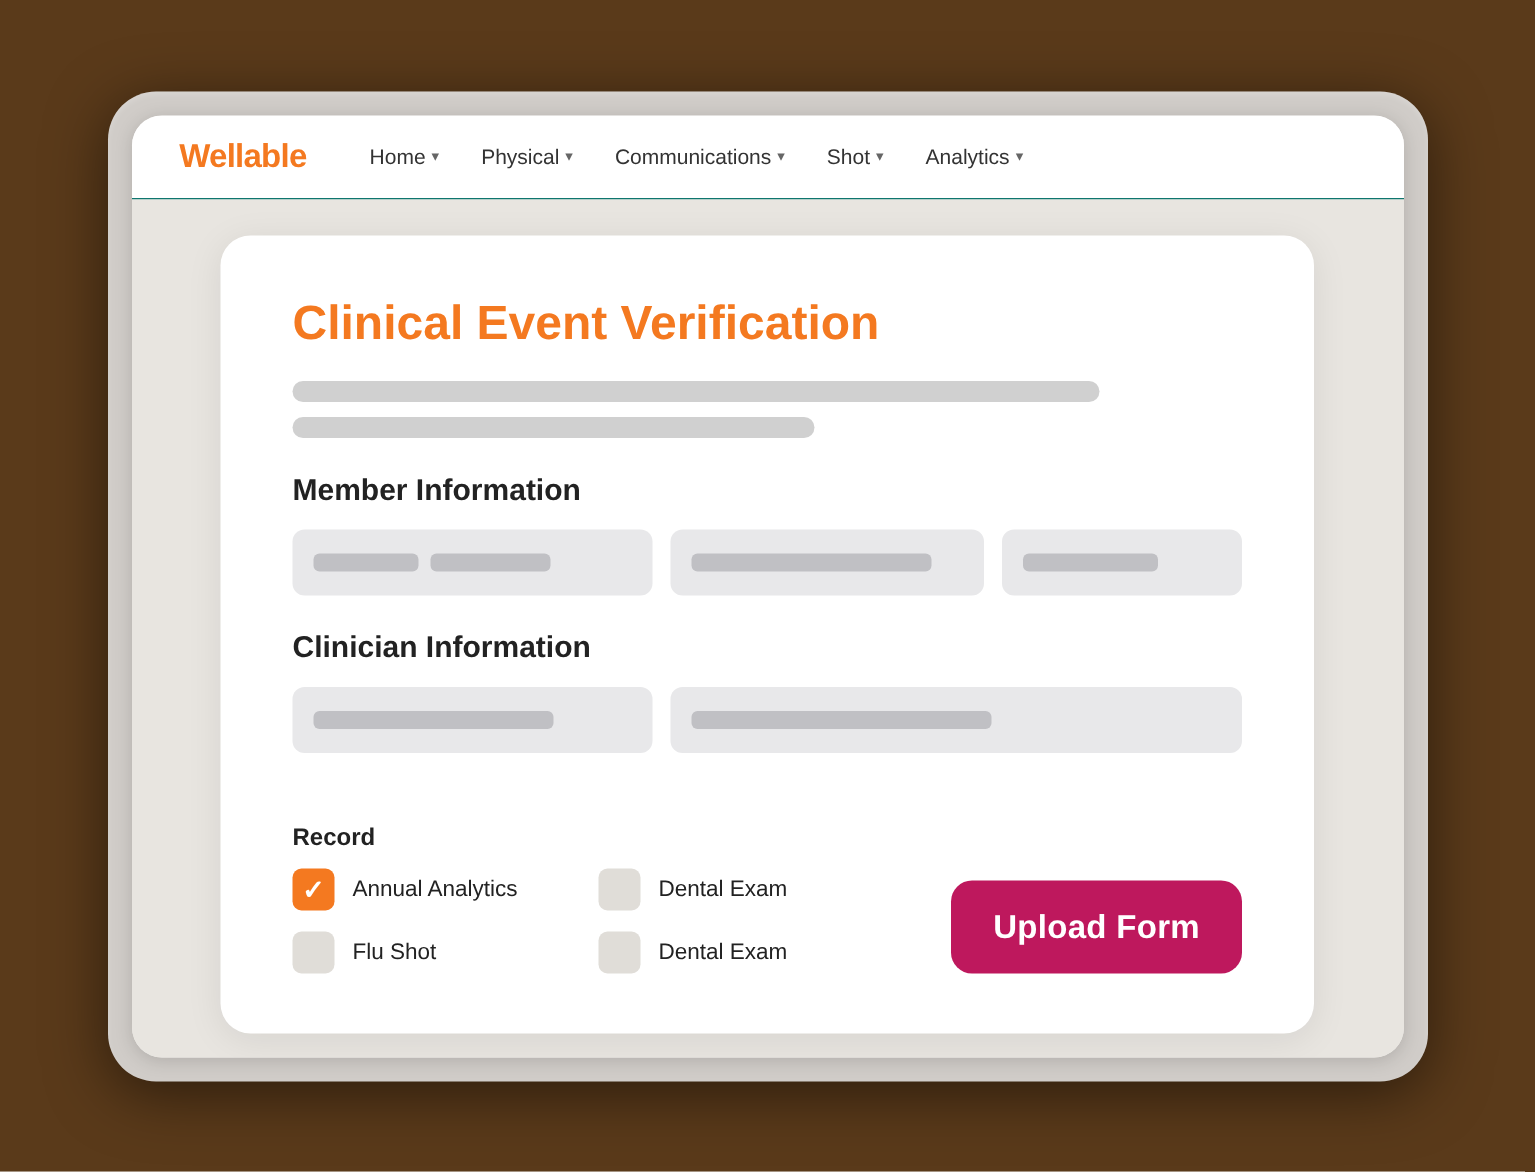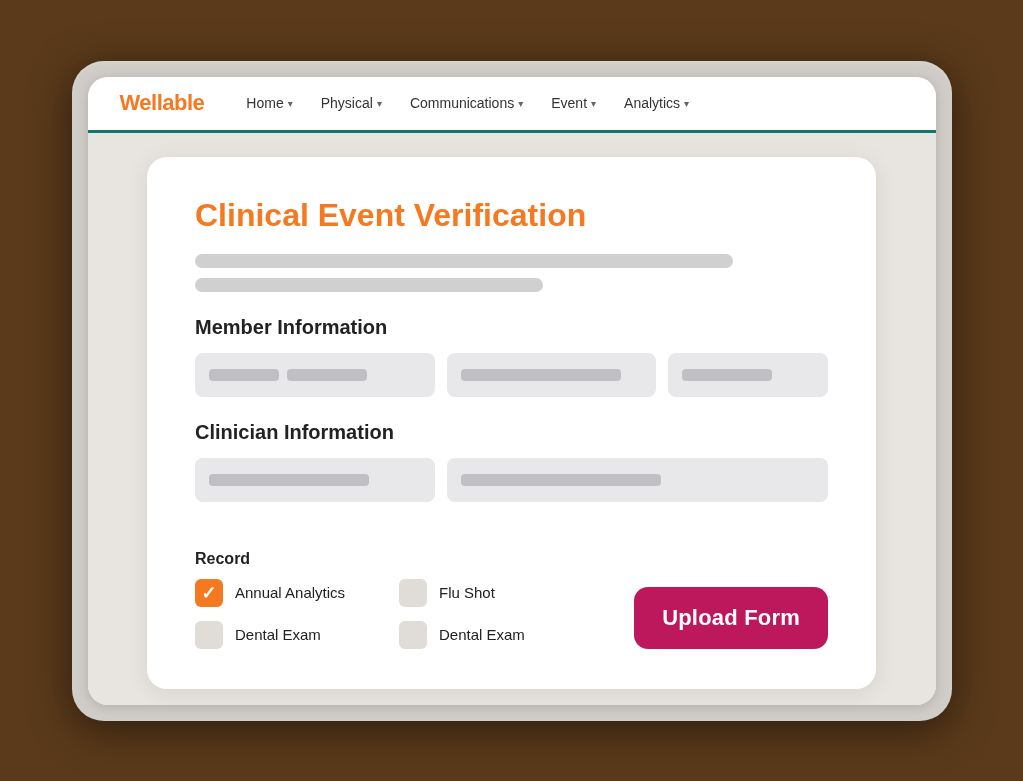--- a/index.html
+++ b/index.html
@@ -38,21 +38,21 @@
     }
 
     
     .navbar {
       background: #ffffff;
       padding: 0 32px;
       height: 56px;
       display: flex;
       align-items: center;
       gap: 32px;
-      border-bottom: 3px solid #0f766e;
+      border-bottom: 1px solid #0f766e;
       flex-shrink: 0;
     }
 
     .navbar-logo {
       color: #f47920;
       font-size: 22px;
       font-weight: 800;
       letter-spacing: -0.5px;
     }
 
@@ -286,21 +286,21 @@
         </div>
         <div class="nav-item">
           <span>Physical</span>
           <span class="nav-chevron">▾</span>
         </div>
         <div class="nav-item">
           <span>Communications</span>
           <span class="nav-chevron">▾</span>
         </div>
         <div class="nav-item">
-          <span>Event</span>
+          <span>Shot</span>
           <span class="nav-chevron">▾</span>
         </div>
         <div class="nav-item">
           <span>Analytics</span>
           <span class="nav-chevron">▾</span>
         </div>
       </div>
     </nav>
 
     <div class="main-content">
@@ -343,33 +343,33 @@
 
               <div class="checkbox-item">
                 <div class="checkbox-box checked">
                   <span class="checkmark">✓</span>
                 </div>
                 <span class="checkbox-label">Annual Analytics</span>
               </div>
 
               <div class="checkbox-item">
                 <div class="checkbox-box"></div>
+                <span class="checkbox-label">Dental Exam</span>
+              </div>
+
+              <div class="checkbox-item">
+                <div class="checkbox-box"></div>
                 <span class="checkbox-label">Flu Shot</span>
               </div>
 
               <div class="checkbox-item">
                 <div class="checkbox-box"></div>
                 <span class="checkbox-label">Dental Exam</span>
               </div>
 
-              <div class="checkbox-item">
-                <div class="checkbox-box"></div>
-                <span class="checkbox-label">Dental Exam</span>
-              </div>
-
             </div>
           </div>
 
           <button class="upload-btn">Upload Form</button>
 
         </div>
 
       </div>
     </div>
 

